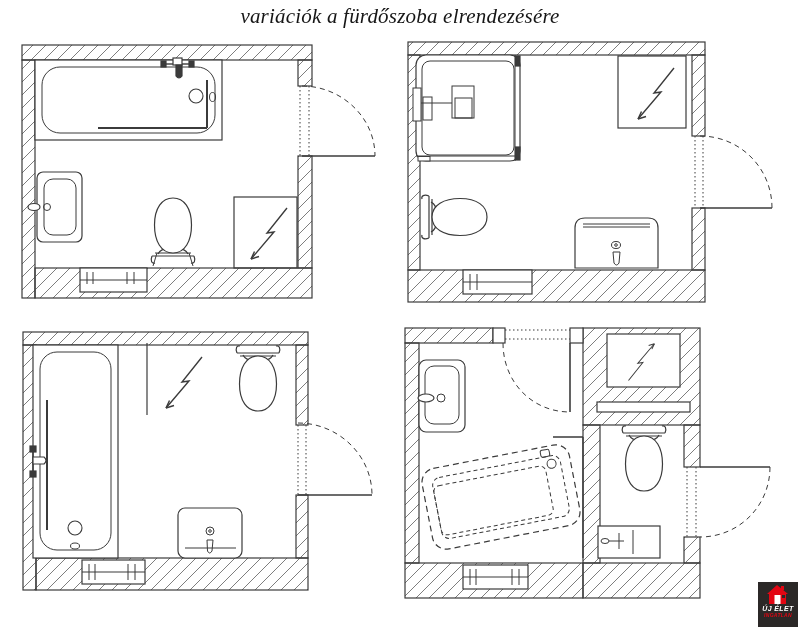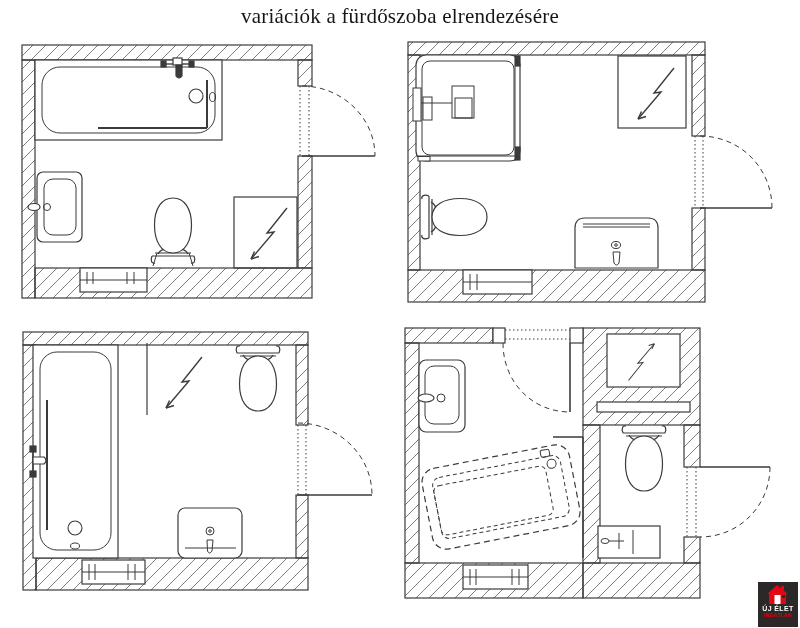--- a/index.html
+++ b/index.html
@@ -1,17 +1,17 @@
 <!DOCTYPE html>
 <html><head>
 <meta charset="utf-8">
 <style>
   html,body{margin:0;padding:0;background:#fff;}
   #page{position:relative;width:800px;height:628px;background:#fff;overflow:hidden;
-        font-family:"Liberation Serif",serif;}
+        font-family:"Liberation Serif",serif;font-style:italic;}
   #title{position:absolute;top:4px;left:0;width:100%;text-align:center;
          font-size:21px;color:#161616;letter-spacing:.2px;}
   #plans-svg{position:absolute;top:0;left:0;}
   #logo{position:absolute;right:2px;bottom:1px;width:40px;height:45px;background:#2b2827;
         display:flex;flex-direction:column;align-items:center;justify-content:flex-start;
         font-family:"Liberation Sans",sans-serif;}
   #logo .house{margin-top:3px;line-height:0;}
   #logo .l1{color:#ffffff;font-size:7px;font-weight:bold;letter-spacing:.4px;margin-top:1px;}
   #logo .l2{color:#e30613;font-size:5px;font-weight:bold;letter-spacing:.3px;margin-top:0px;}
 </style>

